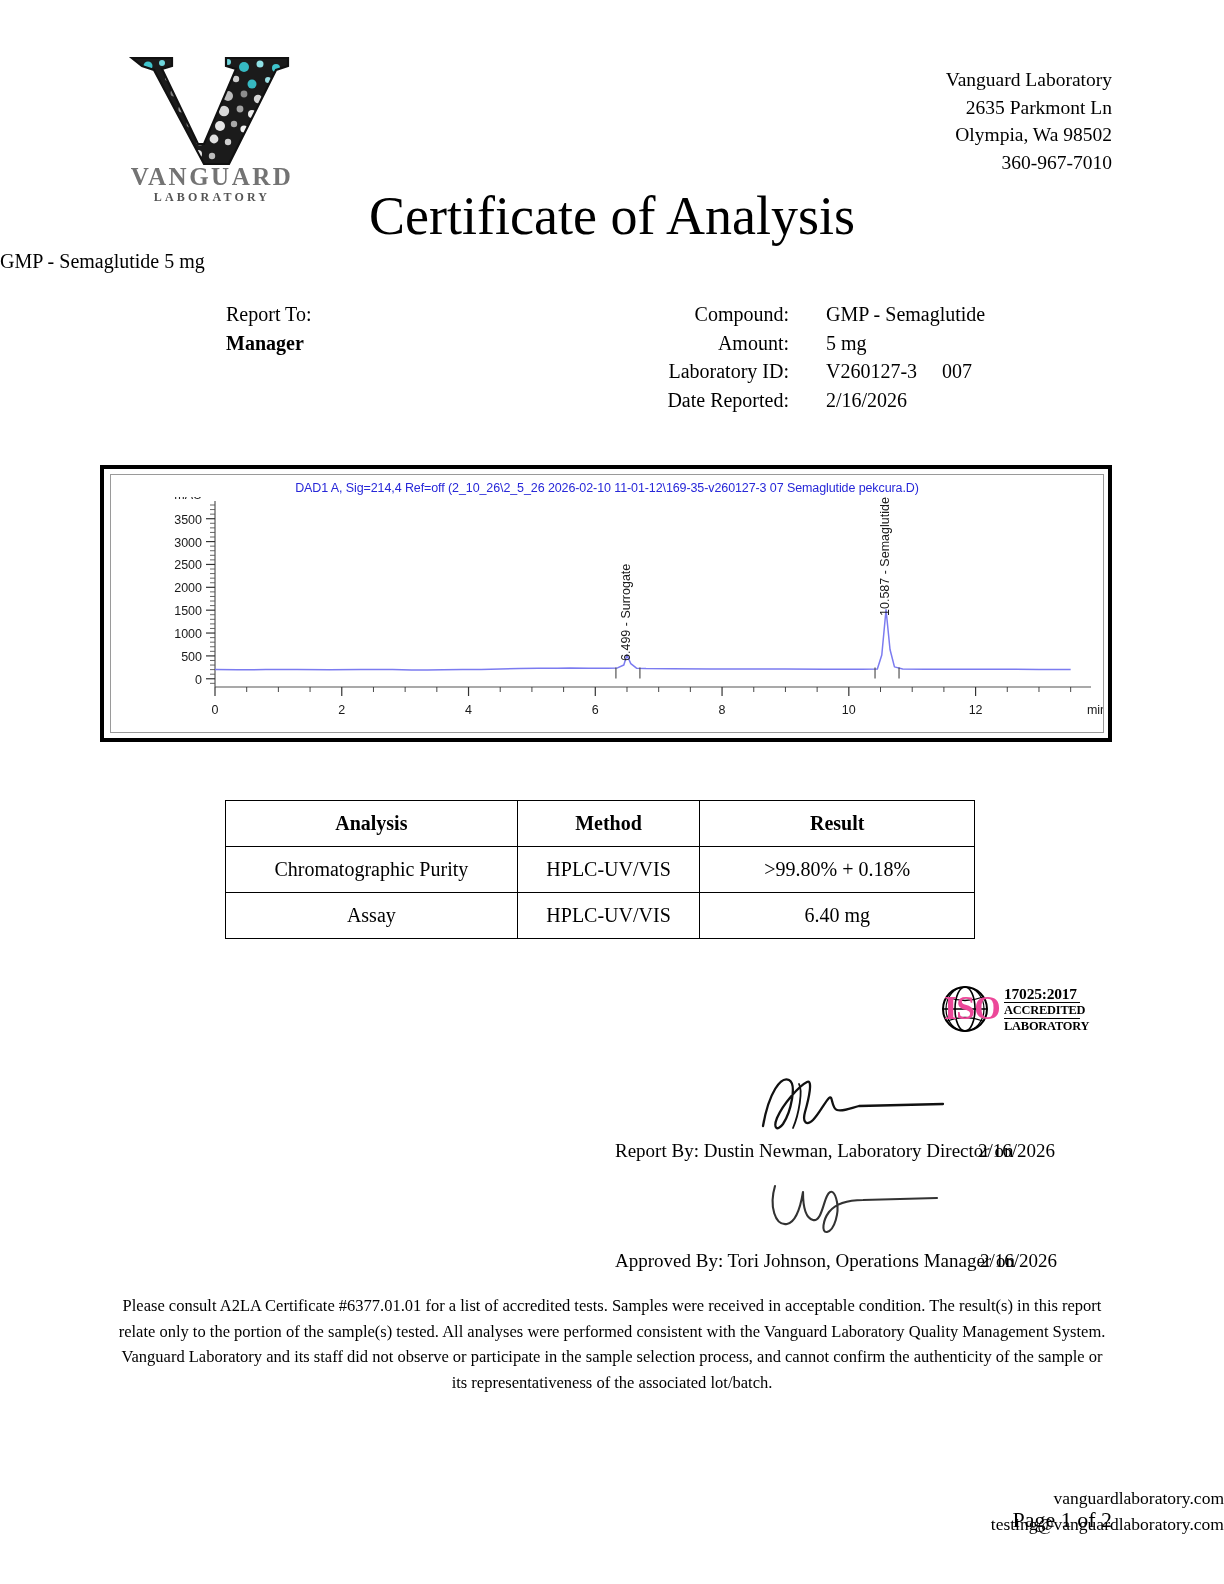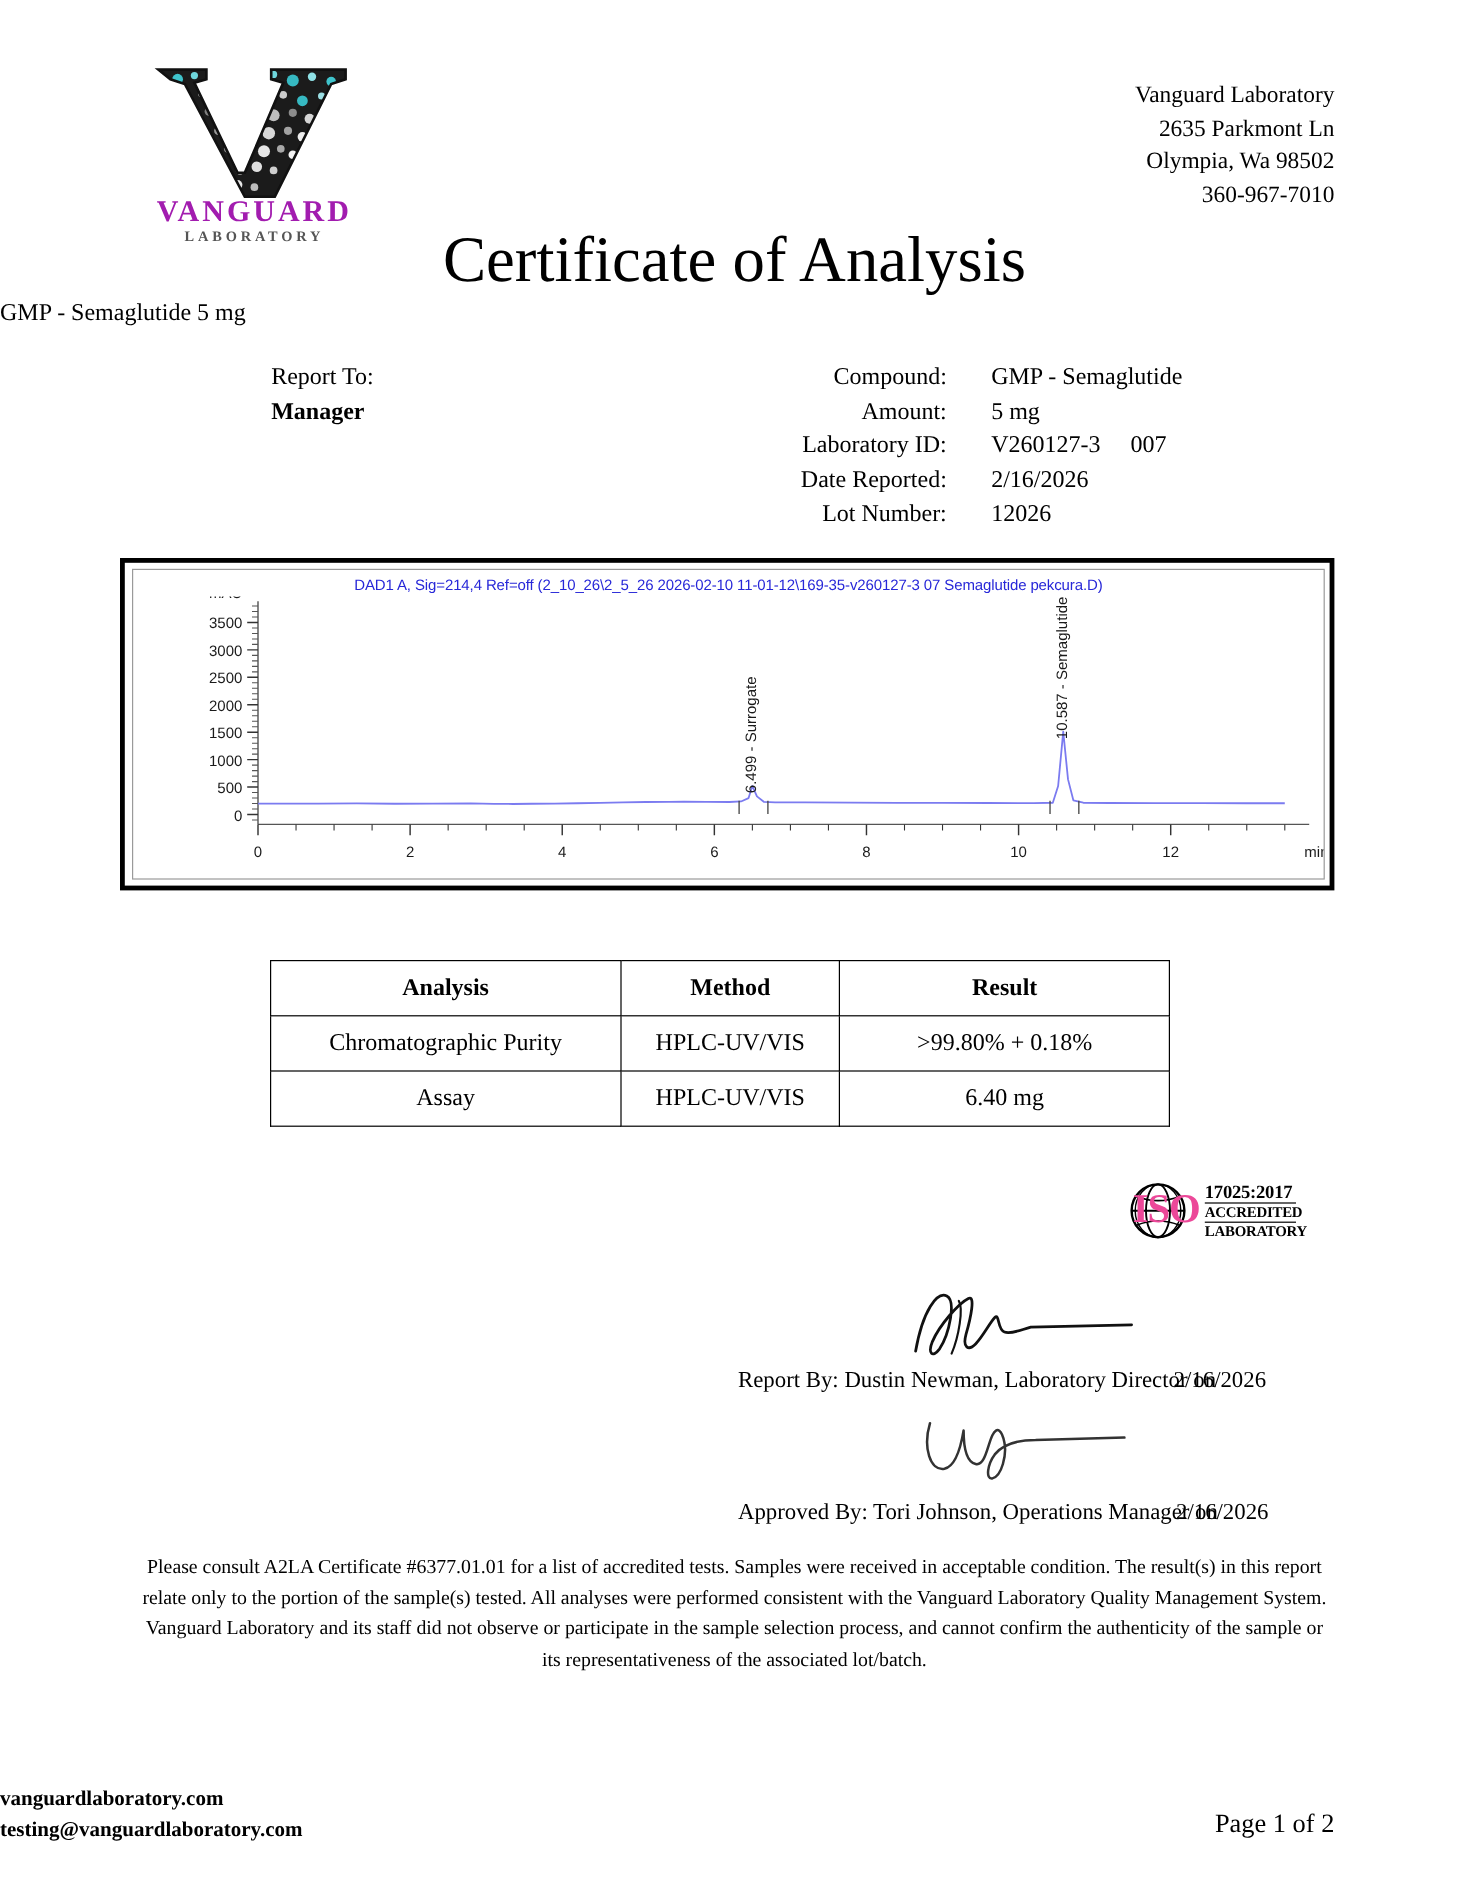--- a/index.html
+++ b/index.html
@@ -16,21 +16,21 @@
   .page { position: relative; width: 1224px; height: 1584px; }
 
   
   .header { position: absolute; top: 46px; left: 0; width: 1224px; height: 150px; }
   .logo-wrap { position: absolute; left: 112px; top: 6px; width: 200px; height: 150px; }
   .logo-v { position: absolute; left: 12px; top: 0; width: 172px; height: 114px; }
   .logo-word { position: absolute; left: 0px; top: 112px; width: 200px; text-align: center; }
   .logo-word .vg {
     font-family: "Liberation Serif", serif;
     font-weight: bold; font-size: 25px; letter-spacing: 2.5px;
-    color: #a21caf; line-height: 1;
+    color: #737373; line-height: 1;
     display: block;
   }
   .logo-word .lb {
     font-family: "Liberation Serif", serif;
     font-weight: bold; font-size: 12px; letter-spacing: 3.2px;
     color: #555; line-height: 1.4; display: block;
   }
   .address {
     position: absolute; right: 112px; top: 20px;
     text-align: right; font-size: 19.5px; line-height: 1.42;
@@ -136,21 +136,21 @@
   .sig-date { position: absolute; font-size: 19px; }
 
   
   .disclaimer {
     position: absolute; left: 112px; top: 1293px; width: 1000px;
     text-align: center; font-size: 16.5px; line-height: 1.55;
   }
 
   
   .footer { position: absolute; left: 0; top: 1485px; width: 1224px; height: 60px; }
-  .footer-lines { position: absolute; left: 0; top: 0; width: 1224px; text-align: left; font-size: 17.5px; line-height: 1.5; font-weight: bold; }
+  .footer-lines { position: absolute; left: 0; top: 0; width: 1224px; text-align: right; font-size: 17.5px; line-height: 1.5; }
   .footer-page { position: absolute; right: 112px; top: 22px; font-size: 22px; }
 </style>
 </head>
 <body>
 
 <div class="page">
 
   <div class="header">
 
     <div class="logo-wrap">
@@ -235,24 +235,20 @@
         <div class="kv-key">Amount:</div>
         <div class="kv-val">5 mg</div>
       </div>
       <div class="kv-row">
         <div class="kv-key">Laboratory ID:</div>
         <div class="kv-val">V260127-3     007</div>
       </div>
       <div class="kv-row">
         <div class="kv-key">Date Reported:</div>
         <div class="kv-val">2/16/2026</div>
-      </div>
-      <div class="kv-row">
-        <div class="kv-key">Lot Number:</div>
-        <div class="kv-val">12026</div>
       </div>
     </div>
   </div>
 
   <div class="chrom-outer">
     <div class="chrom-inner">
       <div class="chrom-title">DAD1 A, Sig=214,4 Ref=off (2_10_26\2_5_26 2026-02-10 11-01-12\169-35-v260127-3 07 Semaglutide pekcura.D)</div>
       <svg class="chrom-svg" id="chrom-svg" width="994" height="235" viewBox="0 0 994 235">
           <line x1="104" y1="4" x2="104" y2="190" stroke="#555" stroke-width="1.2"></line>
           <line x1="104" y1="190" x2="980" y2="190" stroke="#555" stroke-width="1.2"></line>

